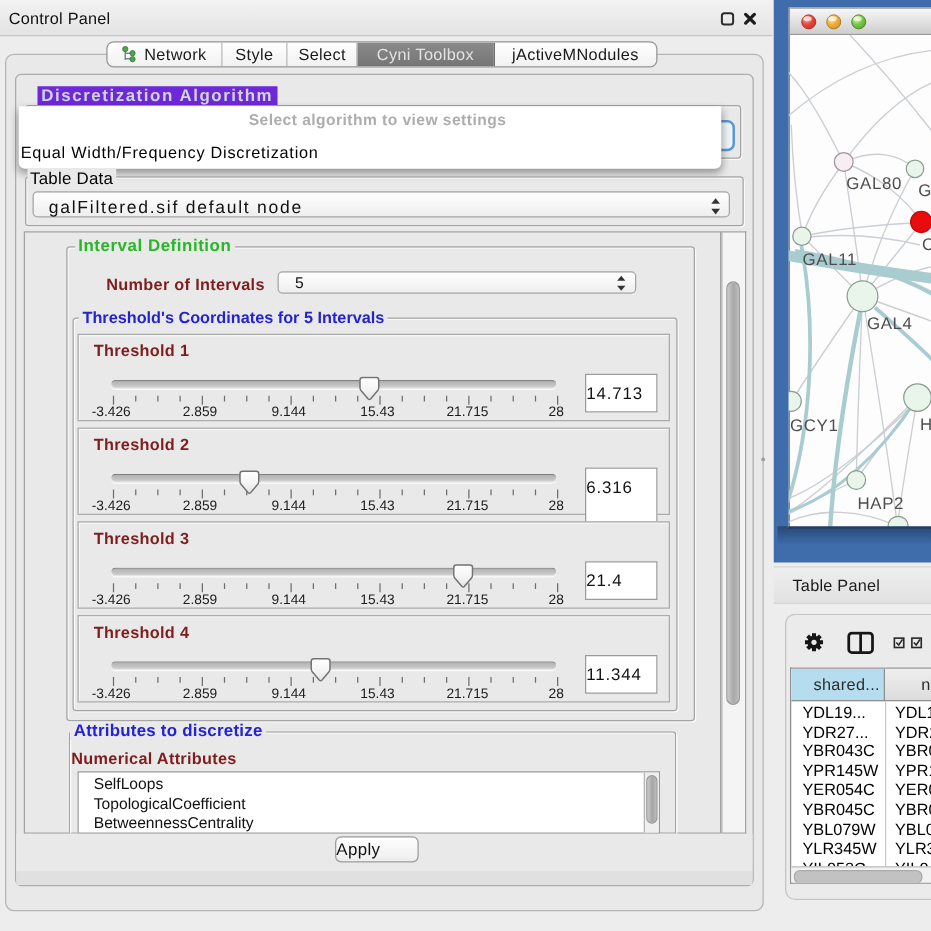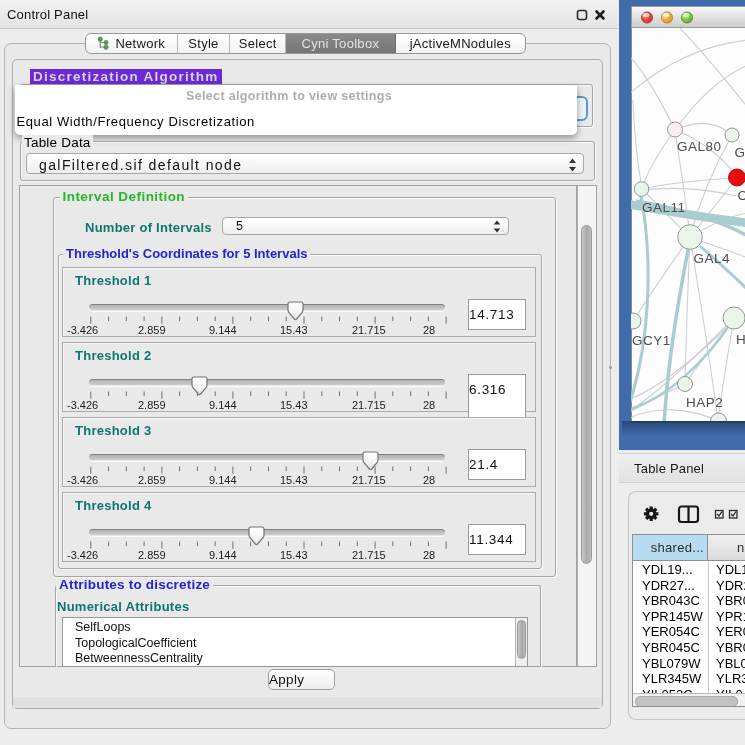--- a/index.html
+++ b/index.html
@@ -5,24 +5,24 @@
 html,body{margin:0;padding:0;background:#ededed}
 #stage{position:relative;width:745px;height:745px;background:#ededed;font-family:"Liberation Sans",sans-serif;overflow:hidden}
 .abs{position:absolute}
 .tabbar{position:absolute;display:flex;background:linear-gradient(#ffffff,#f1f1f1);border:1px solid #979797;border-radius:6px;overflow:hidden;box-sizing:border-box}
 .tabbar .seg{display:flex;align-items:center;justify-content:center;font-size:13px;letter-spacing:.3px;color:#1a1a1a;border-right:1px solid #b9b9b9;box-sizing:border-box;height:100%}
 .tabbar .seg:last-child{border-right:none}
 .tabbar .sel{background:linear-gradient(#8a8a8a,#757575);color:#e2e2e2;border-right:1px solid #6f6f6f}
 .group{position:absolute;border:1px solid #a5a5a5;border-radius:3px;box-sizing:border-box;box-shadow:inset 1px 1px 0 rgba(255,255,255,.75),1px 1px 0 rgba(255,255,255,.75)}
 .gtitle{position:absolute;font-size:13.5px;font-weight:bold;letter-spacing:.45px;background:#e9e9e9;padding:0 3px;line-height:14px;white-space:nowrap}
 .tbox{position:absolute;border:1px solid #ababab;background:#e9e9e9;box-sizing:border-box;box-shadow:inset 1px 1px 0 rgba(255,255,255,.65)}
-.thl{position:absolute;font-weight:bold;font-size:13px;letter-spacing:.25px;color:#0f766e}
+.thl{position:absolute;font-weight:bold;font-size:13px;letter-spacing:.25px;color:#7f1d1d}
 .track{position:absolute;height:6.5px;border-radius:4px;background:linear-gradient(#b2b2b2,#d2d2d2);border-top:1px solid #818181;box-sizing:border-box;box-shadow:0 1px 0 rgba(255,255,255,.85), inset 0 -1px 1px rgba(255,255,255,.5)}
 .vbox{position:absolute;background:#fff;border:1px solid #9b9b9b;box-sizing:border-box;font-size:13.5px;color:#111;text-align:left;letter-spacing:.7px;padding:7px 6px 0 0}
-.ticklbl{position:absolute;width:44px;font-size:11px;color:#1c1c1c}
+.ticklbl{position:absolute;width:44px;text-align:center;font-size:11px;color:#1c1c1c}
 .cb{position:absolute;background:linear-gradient(#ffffff,#eeeeee);border:1px solid #a6a6a6;border-radius:4px;box-sizing:border-box;font-size:13px;color:#111}
 .rowtxt{font-size:12.5px;color:#111;line-height:15.5px;white-space:nowrap}
 </style>
 </head>
 <body>
 <div id="stage">
 
 <div class="abs" style="left:0;top:0;width:618px;height:28px;background:linear-gradient(#f2f2f2,#e4e4e4);border-bottom:1px solid #c6c6c6"></div>
 <div class="abs" style="left:7px;top:7px;font-size:13px;letter-spacing:.2px;color:#111">Control Panel</div>
 <svg class="abs" style="left:576px;top:9px" width="12" height="12" viewBox="0 0 12 12">
@@ -47,21 +47,21 @@
   <div class="seg" style="width:56px">Select</div>
   <div class="seg sel" style="width:110px">Cyni Toolbox</div>
   <div class="seg" style="width:130px">jActiveMNodules</div>
 </div>
 
 <div class="group" style="left:20px;top:84px;width:573px;height:43px"></div>
 <div class="abs" style="left:560px;top:96px;width:28px;height:25px;border:2.5px solid #5a97d5;border-radius:6px;background:#eef4fa;box-sizing:border-box"></div>
 <div class="abs" style="left:30px;top:69px;font-size:13.5px;font-weight:bold;letter-spacing:1.25px;color:#d2d5d7;background:#6d28d9;padding:0 3px">Discretization Algorithm</div>
 
 <div class="abs" style="left:15px;top:85px;width:562px;height:50px;background:#ffffff;border-radius:0 0 5px 5px;box-shadow:0 3px 7px rgba(0,0,0,.38)"></div>
-<div class="abs" style="left:2px;top:88.5px;width:574px;text-align:center;font-size:12.5px;font-weight:bold;letter-spacing:.35px;color:#adadad">Select algorithm to view settings</div>
+<div class="abs" style="left:15px;top:88.5px;width:574px;text-align:center;font-size:12.5px;font-weight:bold;letter-spacing:.35px;color:#adadad">Select algorithm to view settings</div>
 <div class="abs" style="left:16.5px;top:113.5px;font-size:13px;letter-spacing:.6px;color:#000">Equal Width/Frequency Discretization</div>
 
 <div class="group" style="left:20px;top:141px;width:575px;height:40px"></div>
 <div class="abs" style="left:22px;top:134.5px;font-size:13.5px;letter-spacing:.2px;color:#000;background:#e9e9e9;padding:0 2px">Table Data</div>
 <div class="cb" style="left:26px;top:153px;width:558px;height:21px">
   <span style="position:absolute;left:12px;top:2.5px;font-size:14px;letter-spacing:1.4px">galFiltered.sif default node</span>
   <svg style="position:absolute;right:6px;top:3.5px" width="9" height="14" viewBox="0 0 9 14">
         <path d="M4.5 0.5 L8 5 L1 5 Z" fill="#333"></path>
         <path d="M4.5 13.5 L8 9 L1 9 Z" fill="#333"></path>
       </svg>

